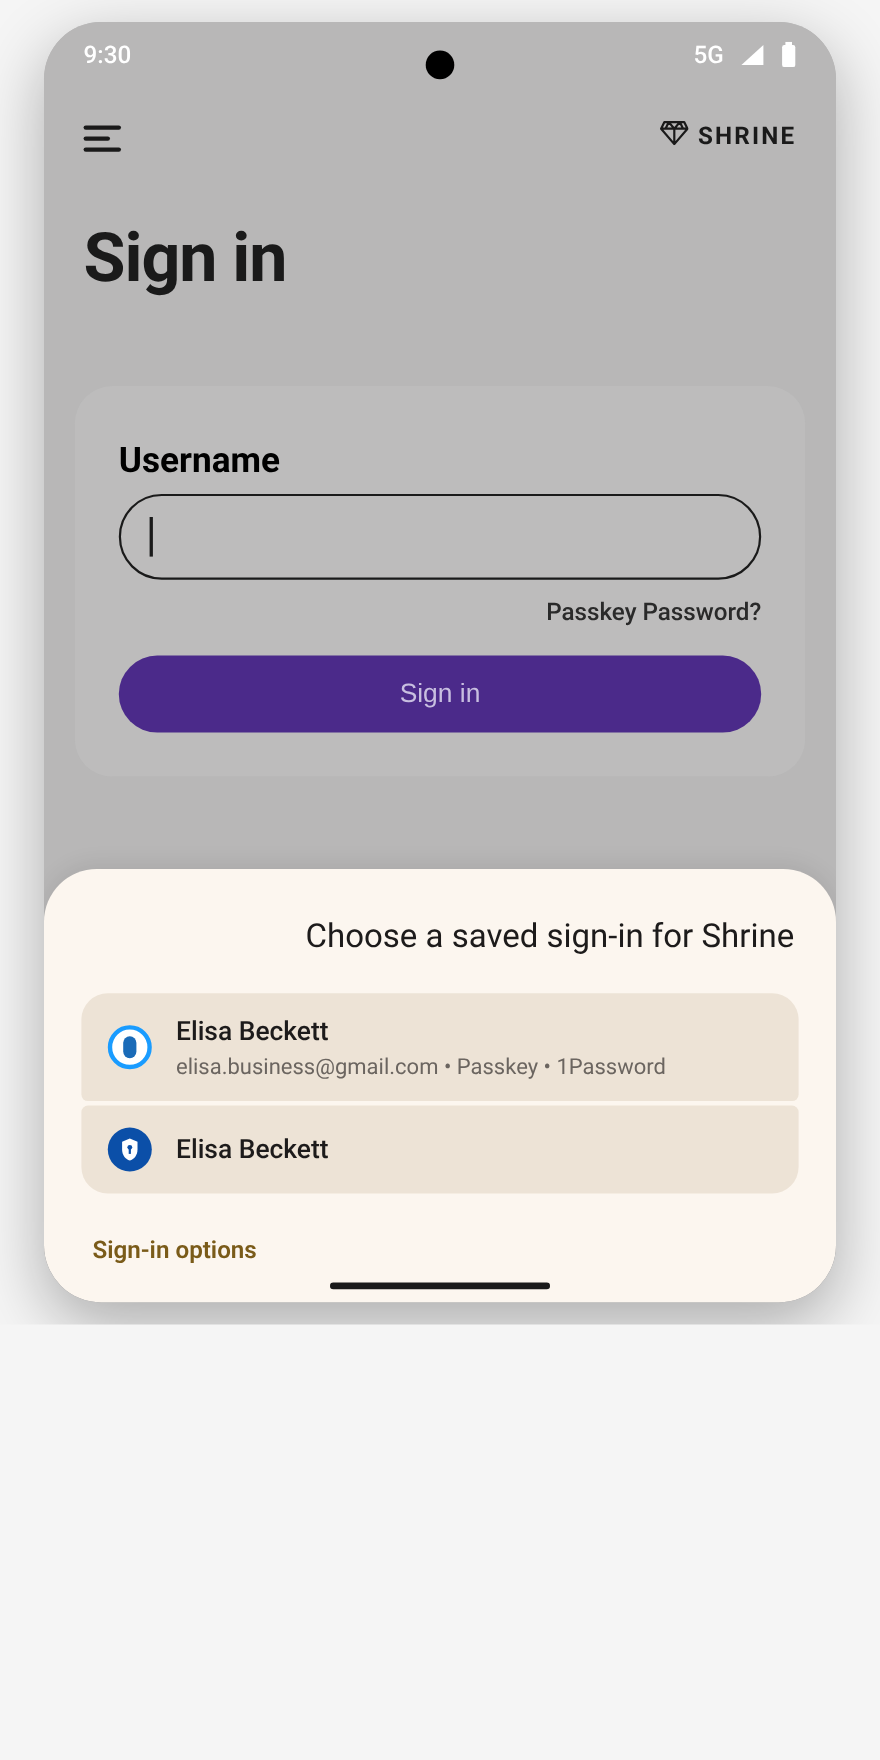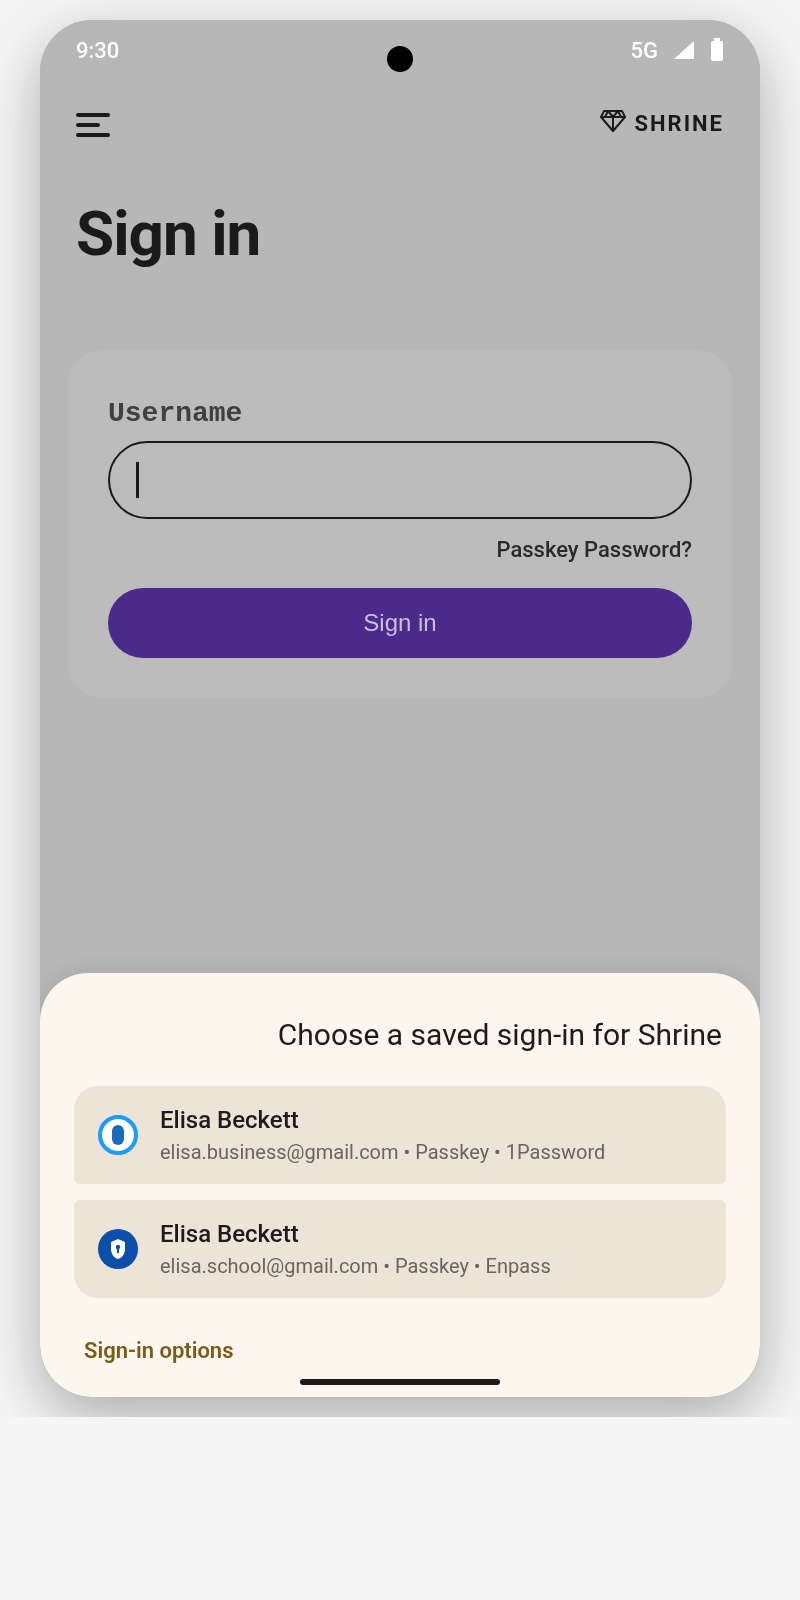--- a/index.html
+++ b/index.html
@@ -5,21 +5,21 @@
   * { box-sizing: border-box; margin: 0; padding: 0; }
   body {
     font-family: -apple-system, BlinkMacSystemFont, 'Segoe UI', Roboto, sans-serif;
     background: #f5f5f5;
     display: flex;
     justify-content: center;
     padding: 20px;
   }
   .phone {
     width: 720px;
-    height: 1377px;
+    height: 1164px;
     background: #b8b7b7;
     border-radius: 52px;
     position: relative;
     overflow: hidden;
     box-shadow: 0 20px 60px rgba(0,0,0,0.3);
   }
   .camera-notch {
     position: absolute;
     top: 26px;
     left: 50%;
@@ -91,25 +91,24 @@
     padding: 40px 36px 80px;
     letter-spacing: -1px;
   }
   .form-card {
     margin: 0 28px;
     background: rgba(192,191,191,0.6);
     border-radius: 34px;
     padding: 48px 40px 40px;
   }
   .field-label {
-    font-size: 28px;
+    font-size: 32px;
     font-weight: 700;
-    color: #404040;
+    color: #000000;
     margin-bottom: 12px;
-    font-family: Liberation Mono, monospace;
   }
   .username-input {
     width: 100%;
     height: 78px;
     border: 2.5px solid #1a1a1a;
     border-radius: 40px;
     background: transparent;
     padding: 0 26px;
     font-size: 24px;
     outline: none;
@@ -170,21 +169,21 @@
     font-size: 30px;
     color: #1d1b1b;
     font-weight: 400;
     margin-bottom: 34px;
     padding: 0 4px;
     text-align: right;
   }
   .cred-list {
     display: flex;
     flex-direction: column;
-    gap: 16px;
+    gap: 4px;
   }
   .cred-item {
     background: #ede3d6;
     padding: 20px 24px;
     display: flex;
     align-items: center;
     gap: 22px;
   }
   .cred-item:first-child { border-radius: 24px 24px 6px 6px; }
   .cred-item:last-child { border-radius: 6px 6px 24px 24px; }
@@ -320,21 +319,20 @@
       <div class="cred-item">
         <div class="cred-icon icon-enpass">
           <svg viewBox="0 0 20 24">
               <path d="M10 2 L3 5 L3 12 C3 17 6 21 10 22 C14 21 17 17 17 12 L17 5 Z" fill="#fff"></path>
               <circle cx="10" cy="10" r="2.2" fill="#0b4fa8"></circle>
               <rect x="9" y="11" width="2" height="5" fill="#0b4fa8"></rect>
             </svg>
         </div>
         <div class="cred-text">
           <div class="cred-name">Elisa Beckett</div>
-          <div class="cred-detail">elisa.school@gmail.com • Passkey • Enpass</div>
         </div>
       </div>
 
     </div>
 
     <a class="options-link">Sign-in options</a>
 
     <div class="nav-bar"></div>
   </div>
 

